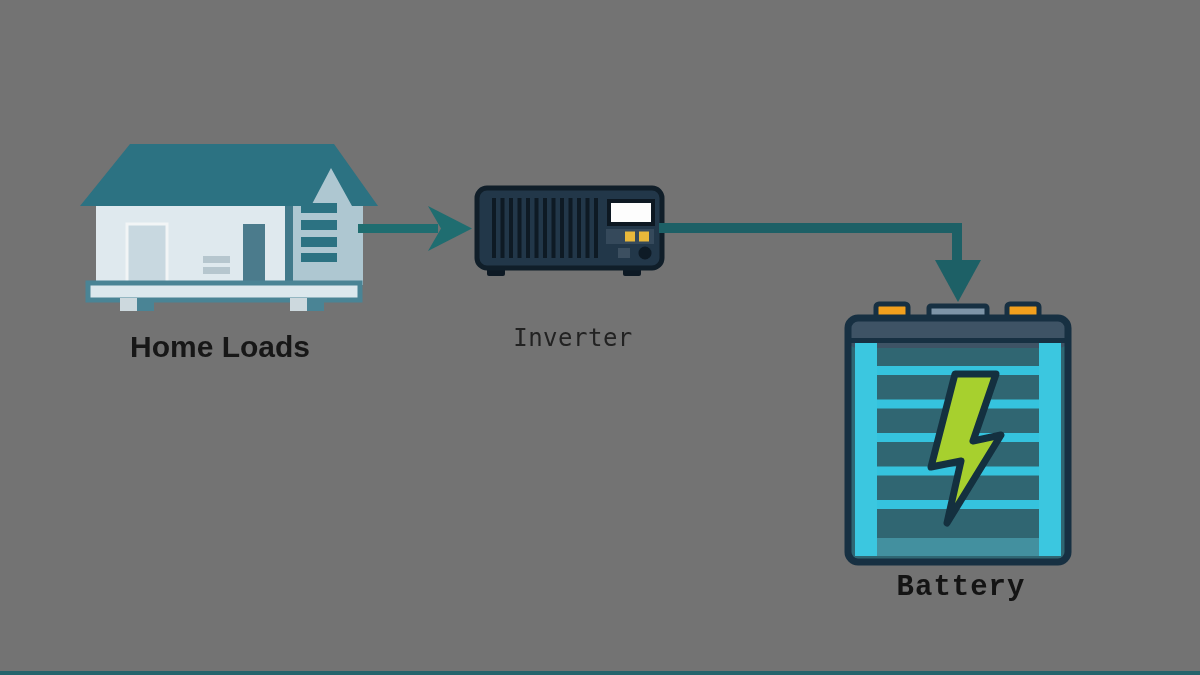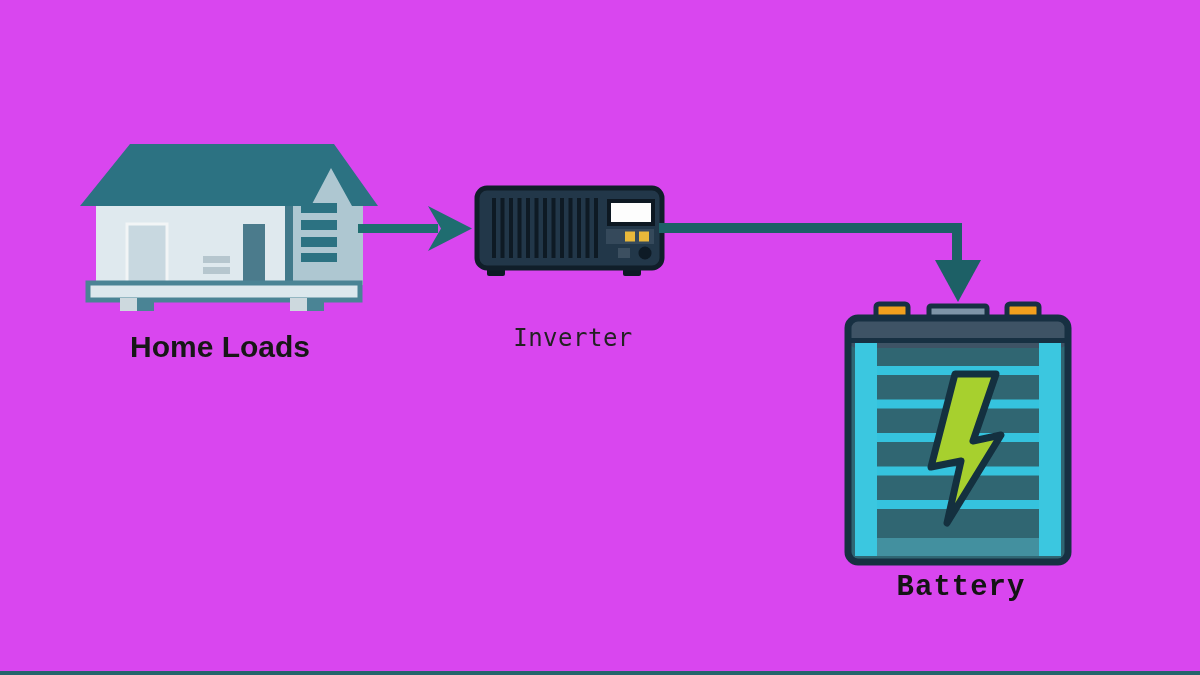--- a/index.html
+++ b/index.html
@@ -1,21 +1,21 @@
 <!DOCTYPE html>
 <html><head>
 <meta charset="utf-8">
 <style>
   html, body { margin: 0; padding: 0; }
   body { width: 1200px; height: 675px; overflow: hidden; }
   .canvas {
     position: relative;
     width: 1200px;
     height: 675px;
-    background: #d946ef;
+    background: #737373;
   }
   svg { display: block; }
   .label-sans {
     font-family: "Liberation Sans", sans-serif;
     font-weight: bold;
     font-size: 30px;
     fill: #171717;
   }
   .label-mono {
     font-family: "DejaVu Sans Mono", monospace;

